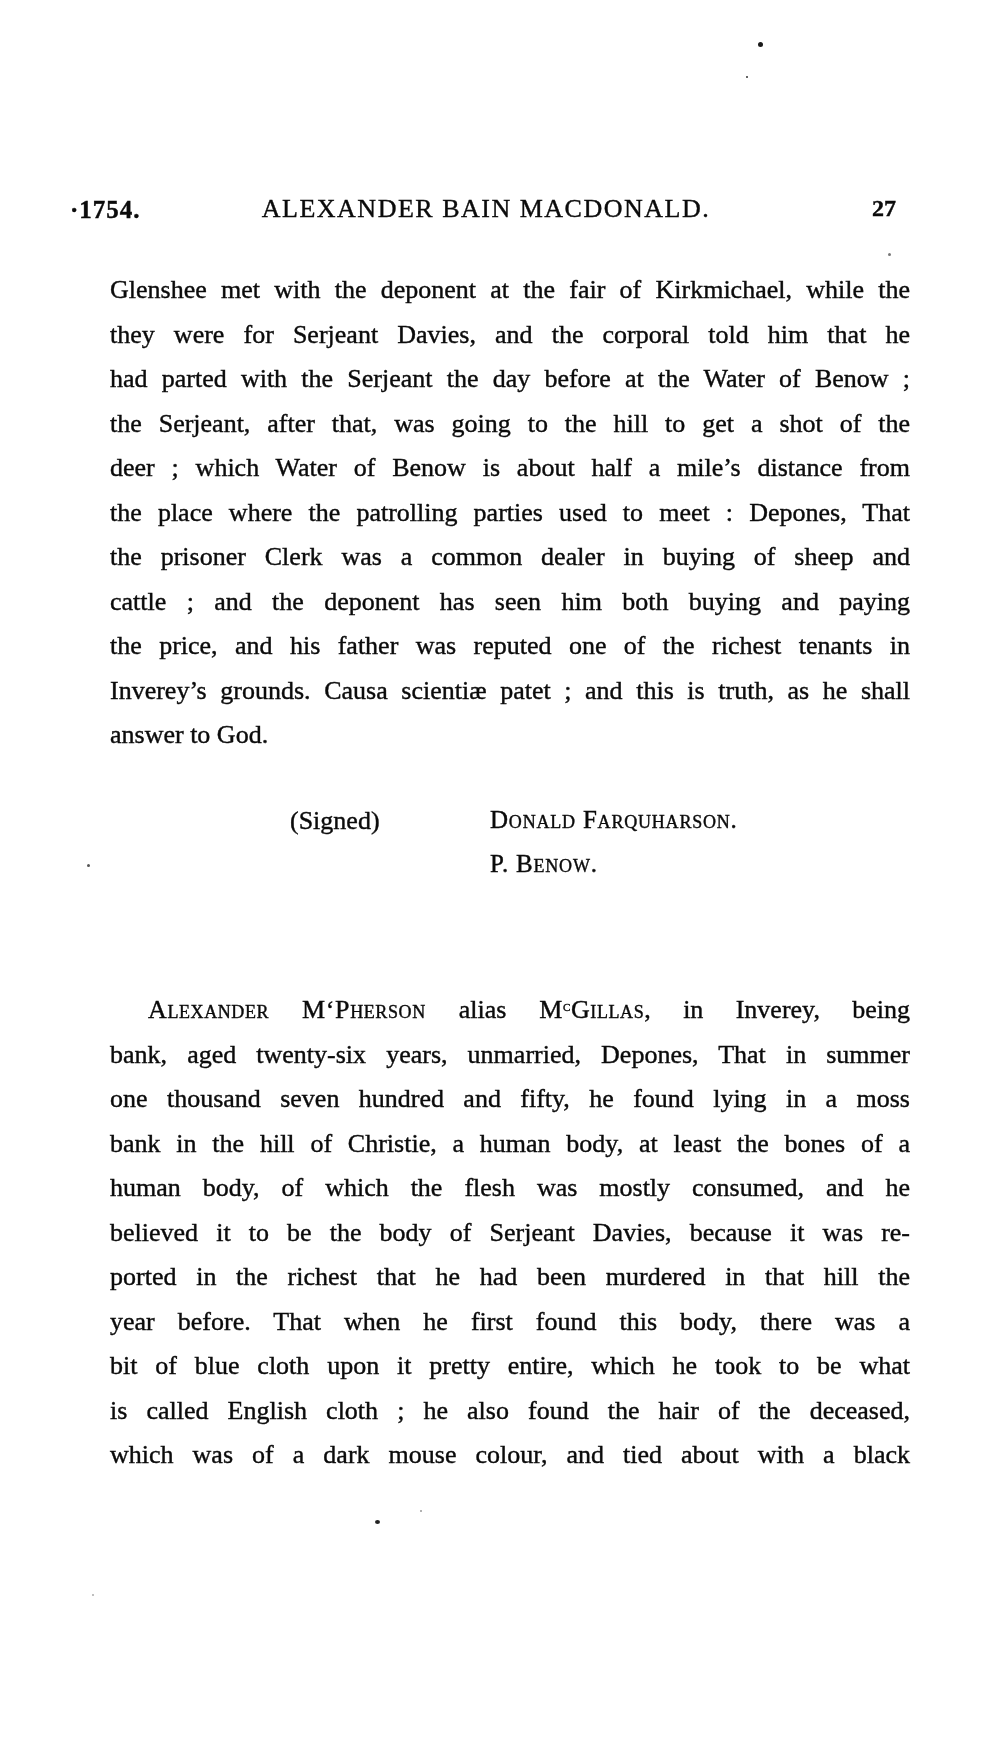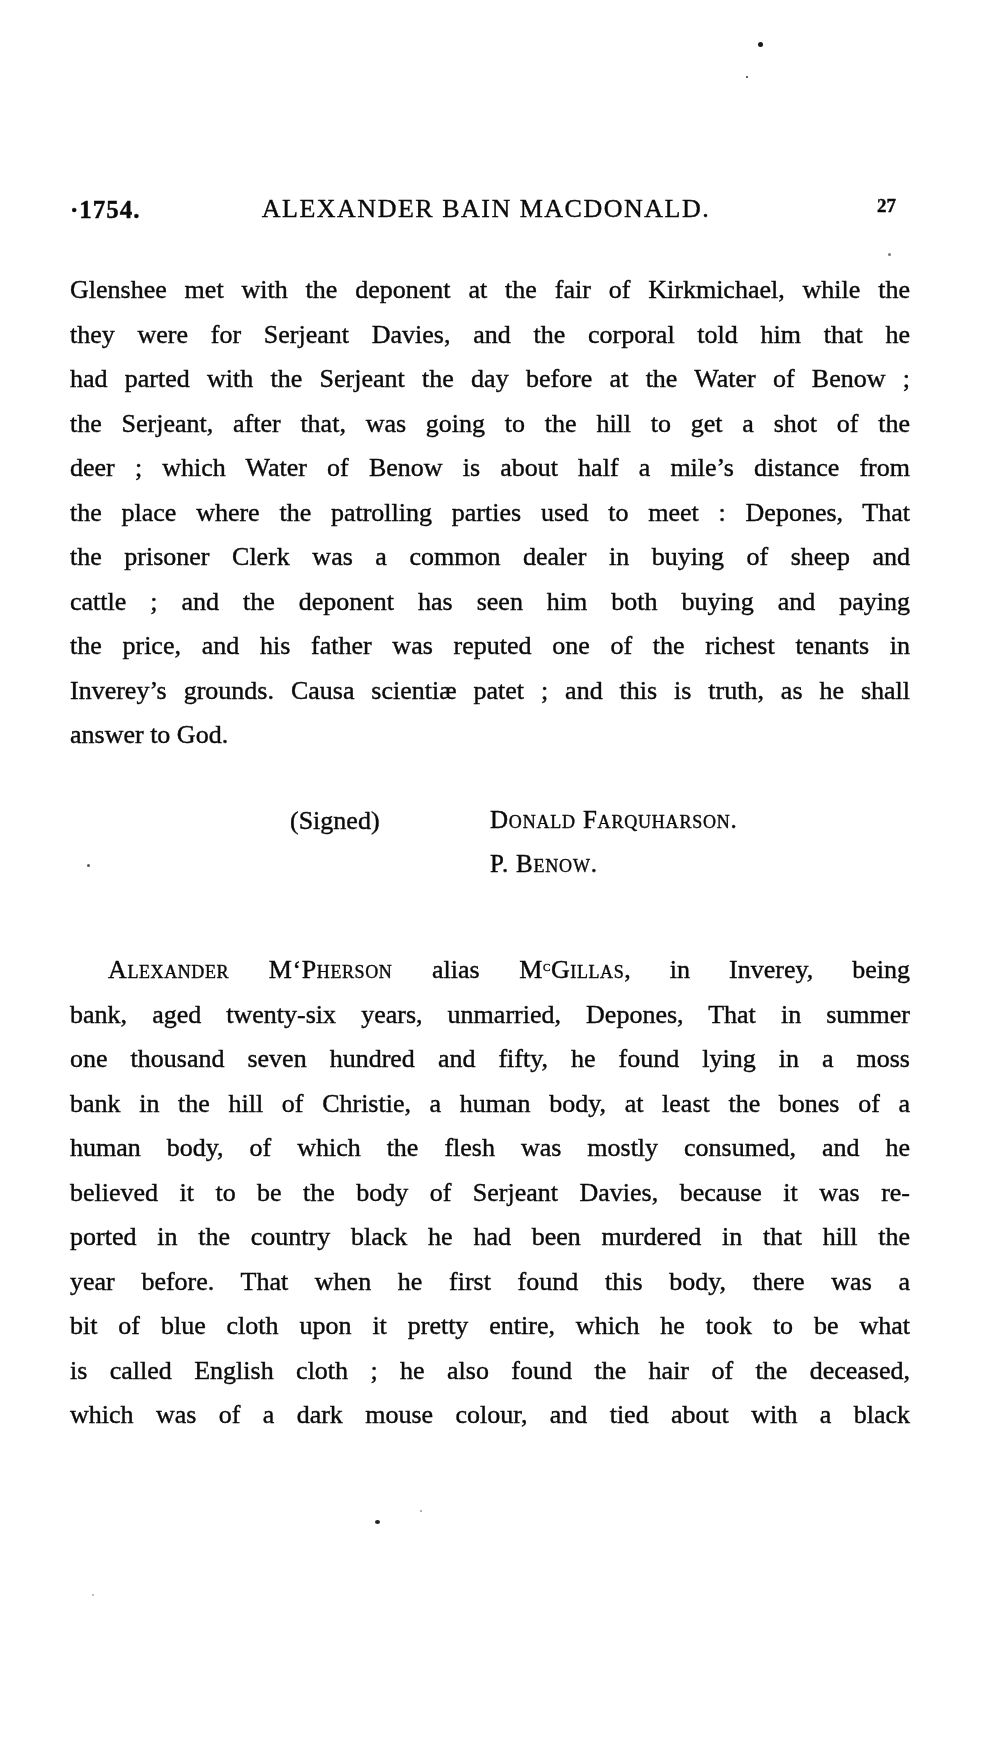--- a/index.html
+++ b/index.html
@@ -4,25 +4,25 @@
 <style>
   html,body{margin:0;padding:0;background:#ffffff;}
   .page{
     position:relative;width:1000px;height:1745px;background:#ffffff;
     font-family:"Liberation Serif","DejaVu Serif",serif;color:#0b0b0b;
     -webkit-text-stroke:0.4px #0b0b0b;overflow:hidden;
   }
   .header{position:absolute;left:70px;width:832px;top:194px;height:34px;}
   .year{position:absolute;left:0;top:2px;font-size:25px;font-weight:700;letter-spacing:1px;}
   .title{position:absolute;left:0;right:0;top:0;text-align:center;font-size:26px;letter-spacing:1.5px;}
-  .pagenum{position:absolute;right:6px;top:1px;font-size:19px;font-weight:700;}
+  .pagenum{position:absolute;right:6px;top:1px;font-size:24px;font-weight:700;}
   .para{position:absolute;left:70px;width:840px;font-size:26px;line-height:44.5px;}
   .p0{top:268px;}
-  .p1{top:944px;}
-  .line{text-align:justify;text-align-last:justify;}
+  .p1{top:984px;}
+  .line{text-align:justify;text-align-last:justify;margin-left:40px;}
   .line.last{text-align-last:left;}
   .line.indent{text-indent:38px;}
   .seg.i{}
   .seg.sc{font-variant:small-caps;letter-spacing:0.6px;}
   .seg.sup{vertical-align:7px;font-size:0.6em;}
   .sig{position:absolute;left:70px;width:840px;top:806px;font-size:26px;}
   .sigrow{position:relative;height:44px;}
   .signed{position:absolute;left:220px;top:0;}
   .signame{position:absolute;left:420px;top:0;font-variant:small-caps;letter-spacing:0.8px;font-size:25px;}
   .speck{position:absolute;border-radius:50%;}
@@ -62,21 +62,21 @@
     </div>
   </div>
 
   <div class="para p1">
       <div class="line indent"><span class="seg sc">Alexander M‘Pherson </span><span class="seg i">alias</span><span class="seg sc"> M</span><span class="seg sc sup">c</span><span class="seg sc">Gillas</span><span class="seg">, in Inverey, being</span></div>
       <div class="line"><span class="seg">bank, aged twenty-six years, unmarried, Depones, That in summer</span></div>
       <div class="line"><span class="seg">one thousand seven hundred and fifty, he found lying in a moss</span></div>
       <div class="line"><span class="seg">bank in the hill of Christie, a human body, at least the bones of a</span></div>
       <div class="line"><span class="seg">human body, of which the flesh was mostly consumed, and he</span></div>
       <div class="line"><span class="seg">believed it to be the body of Serjeant Davies, because it was re-</span></div>
-      <div class="line"><span class="seg">ported in the country black he had been murdered in that hill the</span></div>
+      <div class="line"><span class="seg">ported in the richest that he had been murdered in that hill the</span></div>
       <div class="line"><span class="seg">year before. That when he first found this body, there was a</span></div>
       <div class="line"><span class="seg">bit of blue cloth upon it pretty entire, which he took to be what</span></div>
       <div class="line"><span class="seg">is called English cloth ; he also found the hair of the deceased,</span></div>
       <div class="line"><span class="seg">which was of a dark mouse colour, and tied about with a black</span></div>
     </div>
 
   <div class="speck" style="left:758px;top:42px;width:5px;height:5px;background:#1a1a1a;"></div>
   <div class="speck" style="left:746px;top:76px;width:2px;height:2px;background:#333;"></div>
   <div class="speck" style="left:888px;top:253px;width:3px;height:3px;background:#777;"></div>
   <div class="speck" style="left:87px;top:864px;width:3px;height:3px;background:#555;"></div>

